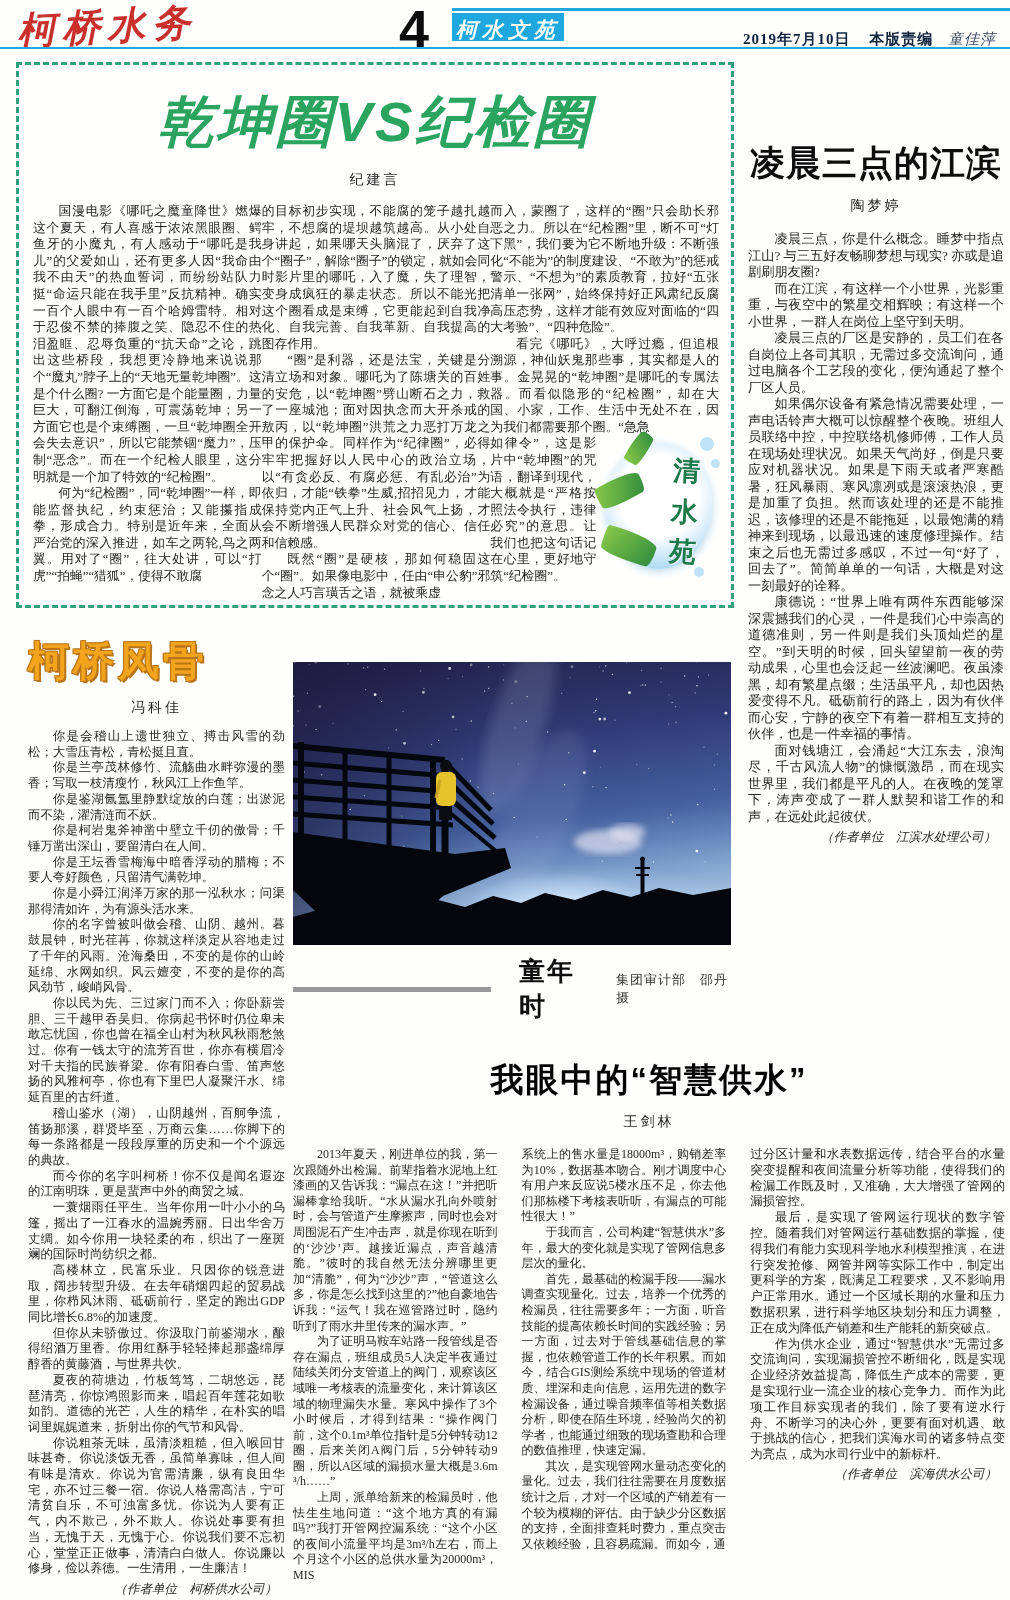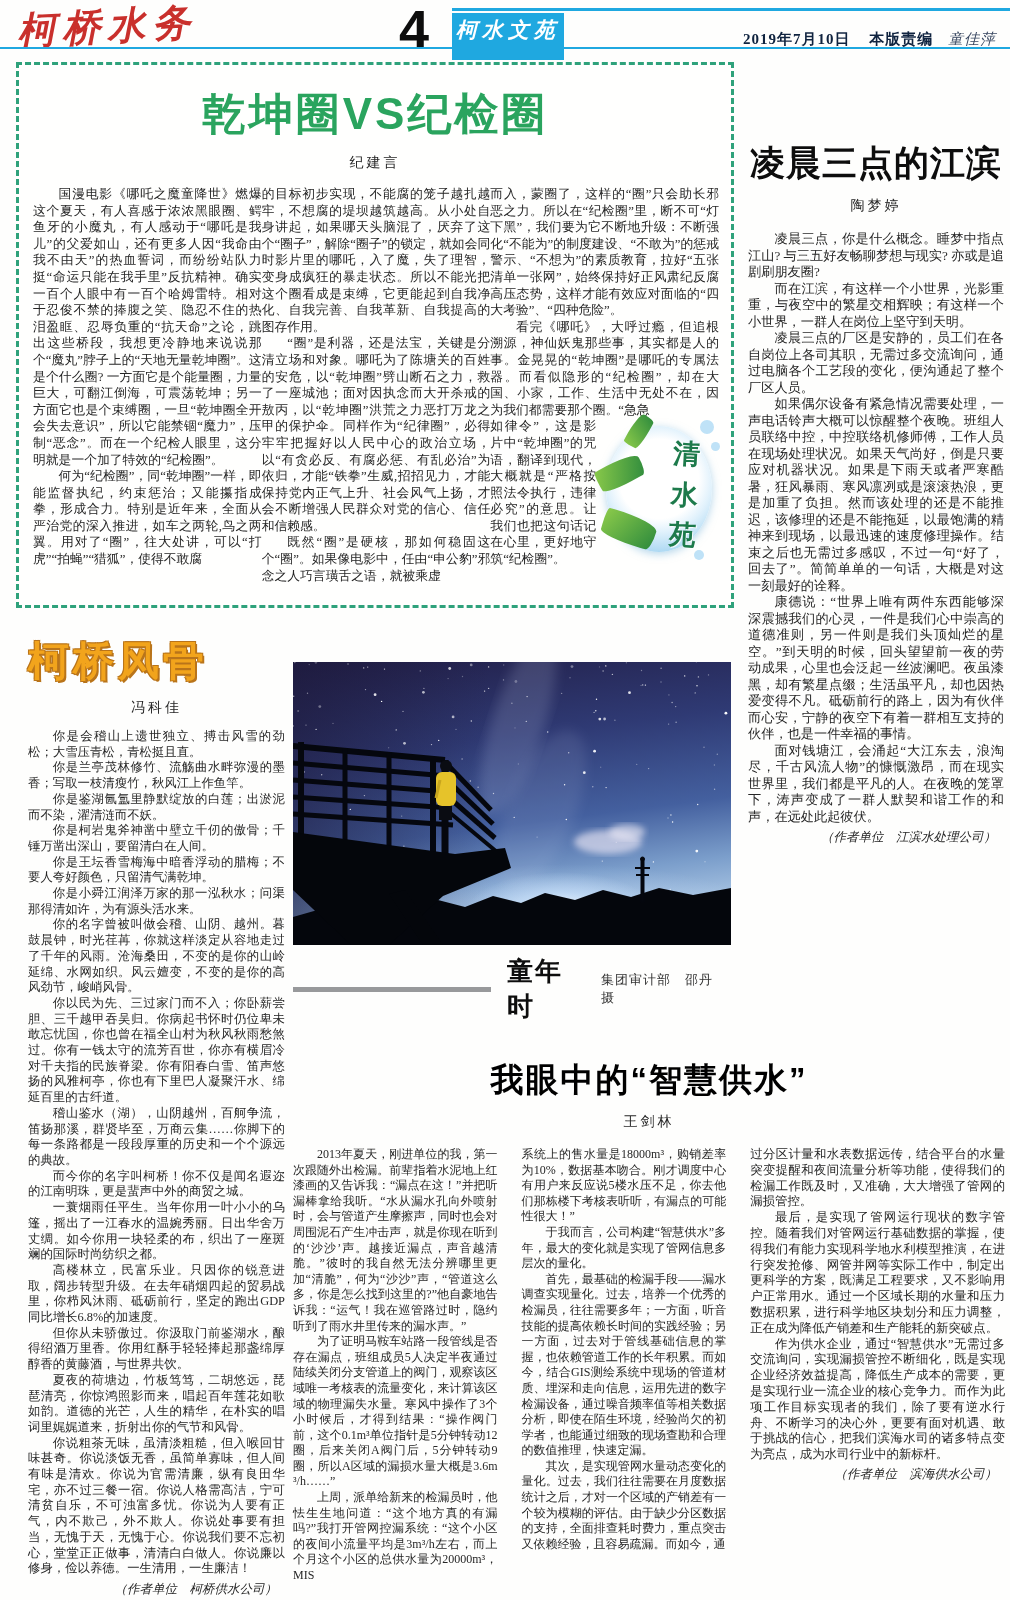--- a/index.html
+++ b/index.html
@@ -3,36 +3,36 @@
 <meta charset="utf-8">
 <style>
   html,body{margin:0;padding:0;background:#e8e8e8;}
   .page{position:relative;width:1010px;height:1600px;margin:0 auto;background:#fefefd;overflow:hidden;
         font-family:"Liberation Serif","DejaVu Serif",serif;color:#262626;}
   
   .masthead{position:absolute;left:16px;top:6px;font-size:38px;font-weight:700;font-style:italic;
             letter-spacing:7px;transform:rotate(-3deg);transform-origin:left top;}
   .pagenum{position:absolute;left:399px;top:2px;font-size:54px;font-weight:700;
            font-family:"Liberation Sans","DejaVu Sans",sans-serif;color:#0d0d0d;line-height:1;}
-  .section-box{position:absolute;left:452px;top:13px;width:112px;height:47px;line-height:35px;
+  .section-box{position:absolute;left:452px;top:13px;width:112px;height:28px;line-height:35px;
                text-align:center;color:#fff;font-size:21px;font-weight:700;font-style:italic;letter-spacing:5px;}
   .rule-top-right{position:absolute;left:452px;top:8px;right:0;height:3px;}
   .rule-header{position:absolute;left:0;top:47px;width:100%;height:2px;}
   .dateline{position:absolute;right:14px;top:30px;font-size:15px;font-weight:700;color:#10233f;letter-spacing:1px;}
   .dateline .editor-name{font-weight:400;font-style:italic;color:#3c4a63;margin-left:10px;}
   
   .para{margin:0;text-indent:2em;text-align:justify;word-break:break-all;}
   .para.cont{text-indent:0;}
   .credit{margin:4px 0 0;text-align:right;padding-right:8px;text-indent:0;font-size:12.5px;font-style:italic;}
   .author{text-align:center;font-size:14px;margin:10px 0 0;letter-spacing:3px;}
   
   .boxed{position:absolute;left:16px;top:62px;width:718px;height:546px;border:3px dashed #2fa27b;
          background:#fffffe;box-sizing:border-box;overflow:hidden;}
-  .boxed h1{margin:20px 0 0;text-align:center;font-size:44px;letter-spacing:3px;
-            font-family:"Liberation Sans","DejaVu Sans",sans-serif;font-weight:700;}
+  .boxed h1{margin:20px 0 0;text-align:center;font-size:56px;letter-spacing:3px;
+            font-family:"Liberation Sans","DejaVu Sans",sans-serif;font-weight:700;font-style:italic;}
   .boxed .cols{display:flex;margin:14px 12px 0 14px;}
   .boxed .col{width:229px;font-size:12.8px;line-height:16.6px;}
   .wrapRow{display:flex;gap:4px;}
   .wrapText{width:106px;font-size:12.8px;line-height:16.6px;}
   
   .badge{position:relative;width:118px;height:150px;flex:none;}
   .pool{position:absolute;left:6px;top:8px;width:106px;height:126px;border-radius:50%;
         background:radial-gradient(circle at 50% 42%,#ffffff 0 44%,#e2f2fc 58%,#b4dcf4 78%,#86c4ec 100%);
         box-shadow:0 2px 8px rgba(120,180,220,.55);}
   .leaf{position:absolute;background:linear-gradient(120deg,#8bca4a,#2e8b3d);
@@ -54,21 +54,21 @@
   .art-right .body{margin-top:16px;font-size:13.2px;line-height:16.5px;}
   
   .art-left{position:absolute;left:28px;top:634px;width:257px;}
   .art-left h2{margin:0;text-align:left;font-size:41px;letter-spacing:4px;
                font-family:"Liberation Sans","DejaVu Sans",sans-serif;font-weight:900;
                text-shadow:2px 2px 0 #b9741a,-1px -1px 0 #b9741a,1px -1px 0 #b9741a,-1px 1px 0 #b9741a;}
   .art-left .body{margin-top:12px;font-size:12.4px;line-height:15.7px;}
   
   .photo{position:absolute;left:293px;top:662px;width:438px;height:283px;background:#101230;overflow:hidden;}
   .photo svg{display:block;}
-  .caption{position:absolute;left:293px;top:954px;width:438px;display:flex;align-items:center;gap:16px;}
+  .caption{position:absolute;left:293px;top:954px;width:438px;display:flex;align-items:center;gap:28px;}
   .cap-bar{width:198px;height:5px;background:#98999b;flex:none;}
   .cap-title{font-size:26px;font-weight:900;color:#0d0d0d;letter-spacing:2px;
              font-family:"Liberation Sans","DejaVu Sans",sans-serif;}
   .cap-credit{font-size:13px;letter-spacing:1px;color:#333;}
   
   .art-bottom{position:absolute;left:293px;top:1038px;width:712px;}
   .art-bottom h2{margin:0;text-align:center;font-size:33px;letter-spacing:2px;
                  font-family:"Liberation Sans","DejaVu Sans",sans-serif;font-weight:900;}
   .art-bottom .cols{display:flex;gap:24px;margin-top:16px;}
   .art-bottom .c1,.art-bottom .c2{width:212px;font-size:12px;line-height:15.6px;}

